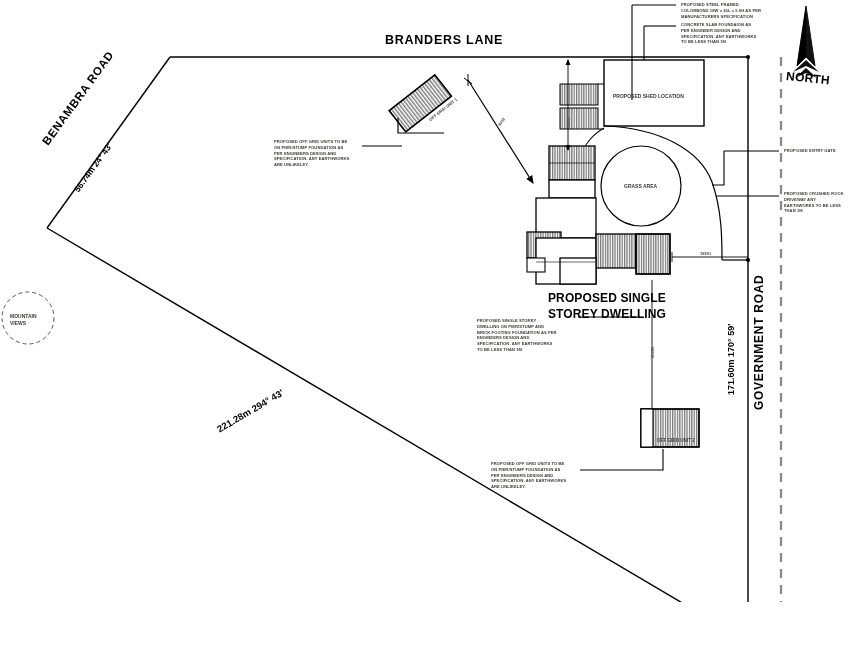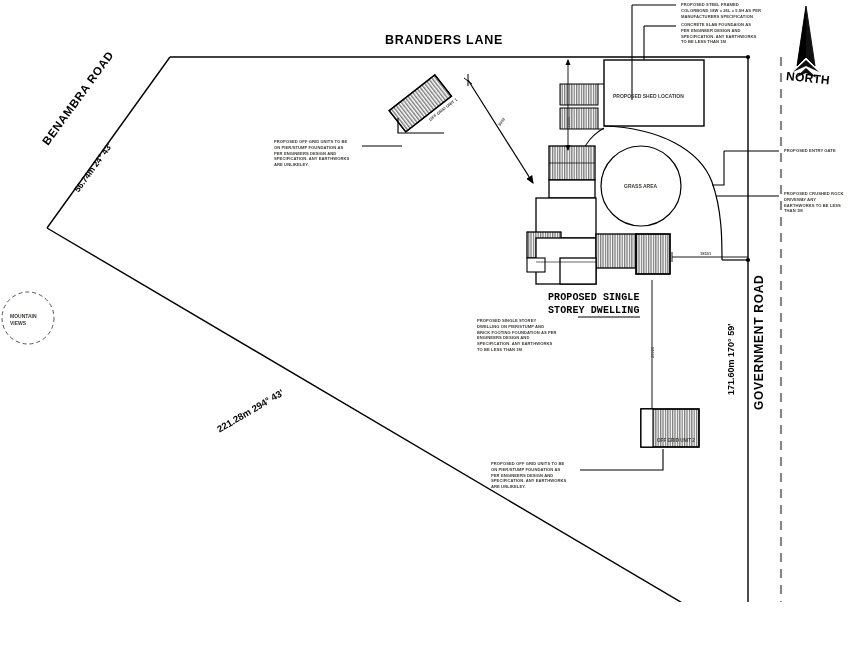--- a/index.html
+++ b/index.html
@@ -51,23 +51,23 @@
   .dimtxt{
     position:absolute;
     font-family:"Liberation Sans", sans-serif;
     font-size:4px;
     color:#4a4944;
     white-space:nowrap;
     font-weight:600;
   }
   .bldg-title{
     position:absolute;
-    font-family:Liberation Mono, monospace;
+    font-family:Liberation Sans, sans-serif;
     font-weight:bold;
-    font-size:10px;
+    font-size:12px;
     color:#000;
     line-height:1.3;
     white-space:pre-line;
     letter-spacing:.01em;
   }
   .ctr-lbl{
     position:absolute;
     font-size:5px;
     color:#3b3a36;
     font-weight:600;

